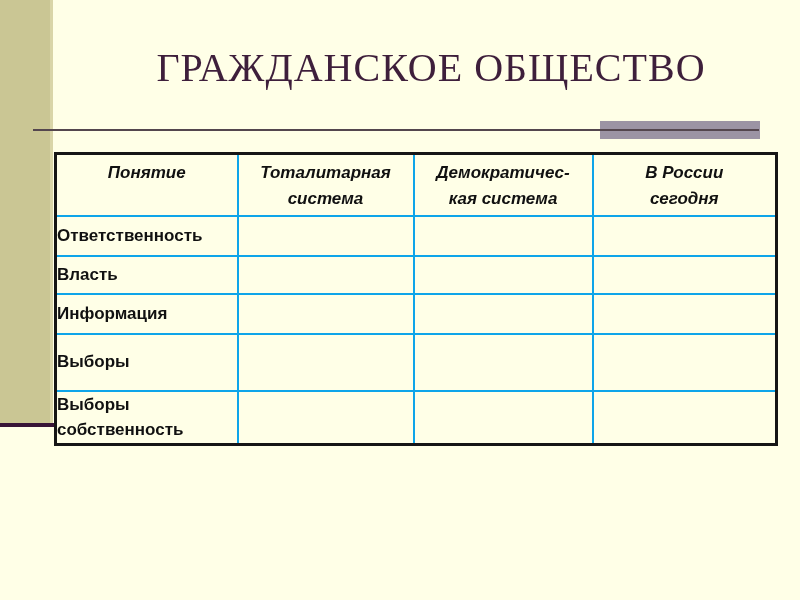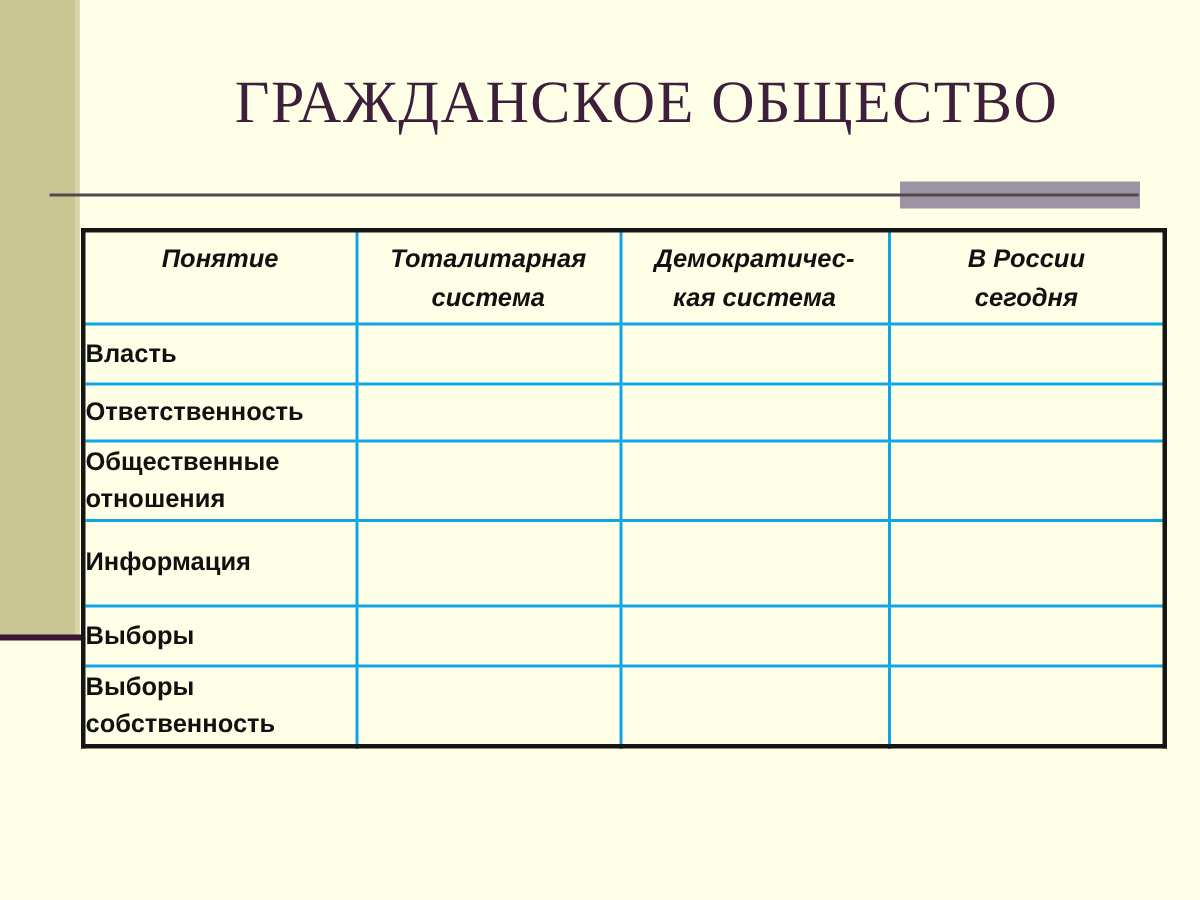--- a/index.html
+++ b/index.html
@@ -123,34 +123,27 @@
         <th>Тоталитарная
 система</th>
         <th>Демократичес-
 кая система</th>
         <th>В России
 сегодня</th>
       </tr>
     </thead>
     <tbody>
       <tr>
-        <td class="rowlabel">Власть</td>
-        <td class="empty"></td>
-        <td class="empty"></td>
-        <td class="empty"></td>
-      </tr>
-      <tr>
         <td class="rowlabel">Ответственность</td>
         <td class="empty"></td>
         <td class="empty"></td>
         <td class="empty"></td>
       </tr>
       <tr>
-        <td class="rowlabel">Общественные
-отношения</td>
+        <td class="rowlabel">Власть</td>
         <td class="empty"></td>
         <td class="empty"></td>
         <td class="empty"></td>
       </tr>
       <tr>
         <td class="rowlabel">Информация</td>
         <td class="empty"></td>
         <td class="empty"></td>
         <td class="empty"></td>
       </tr>

